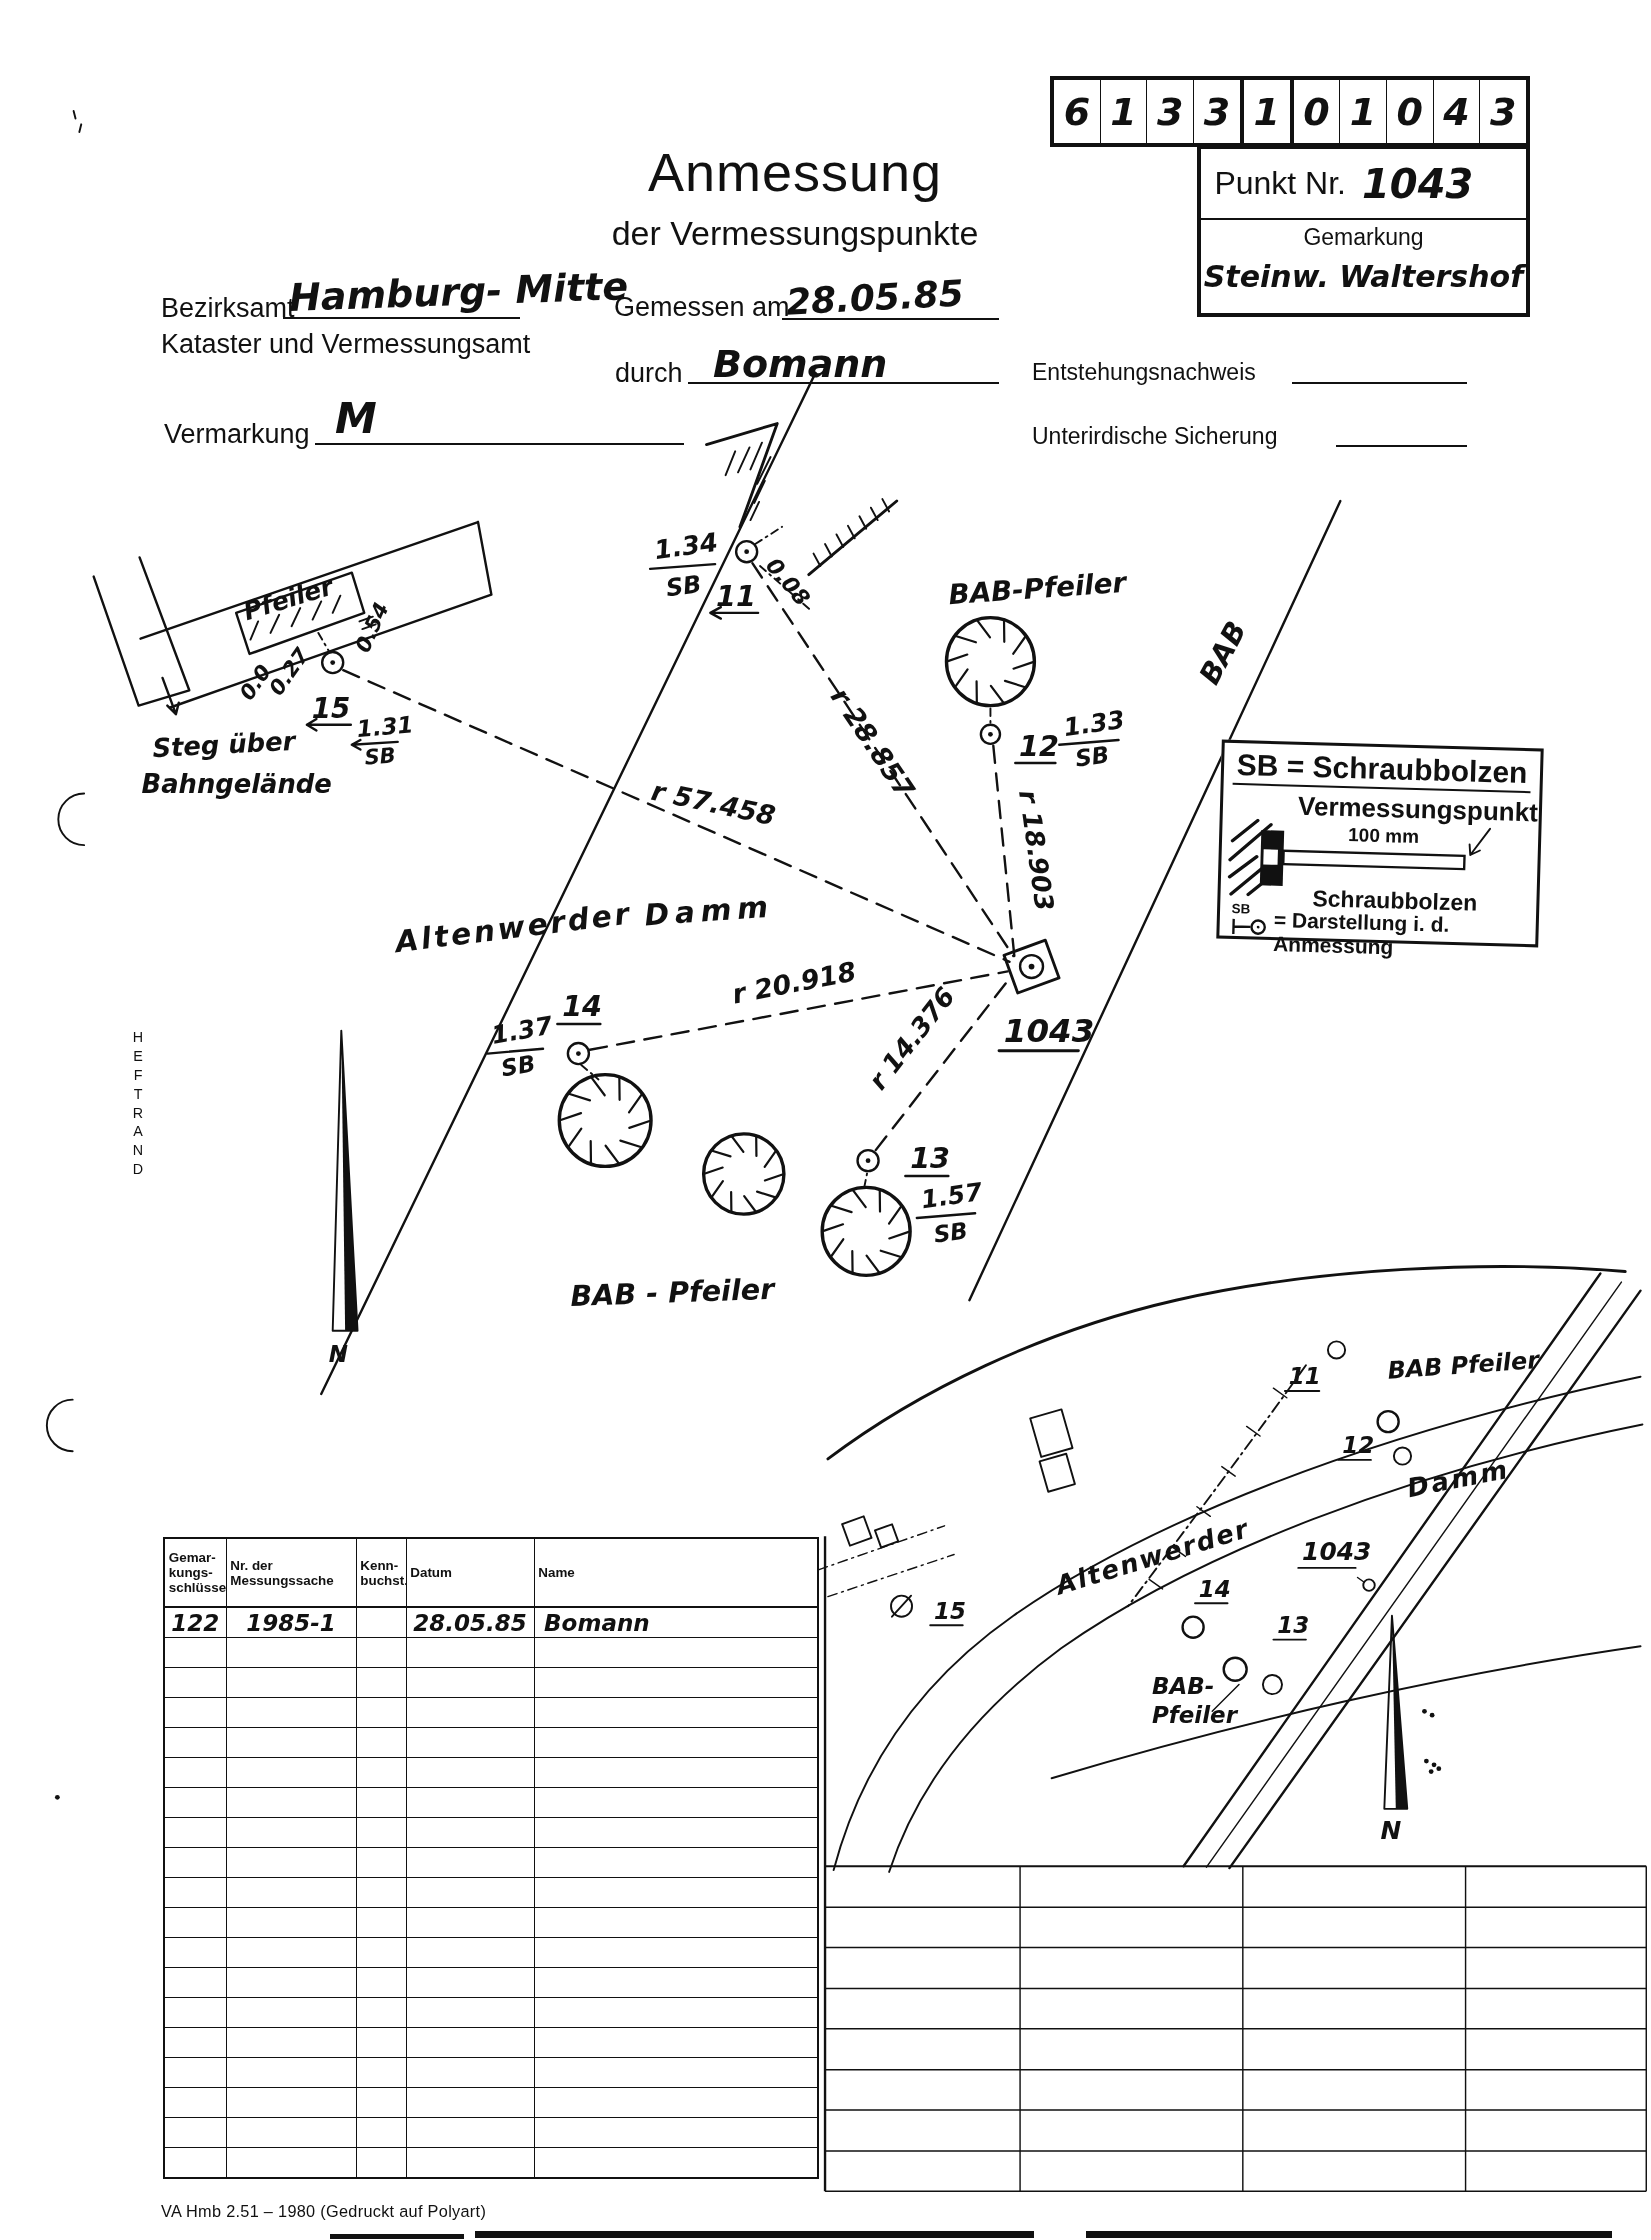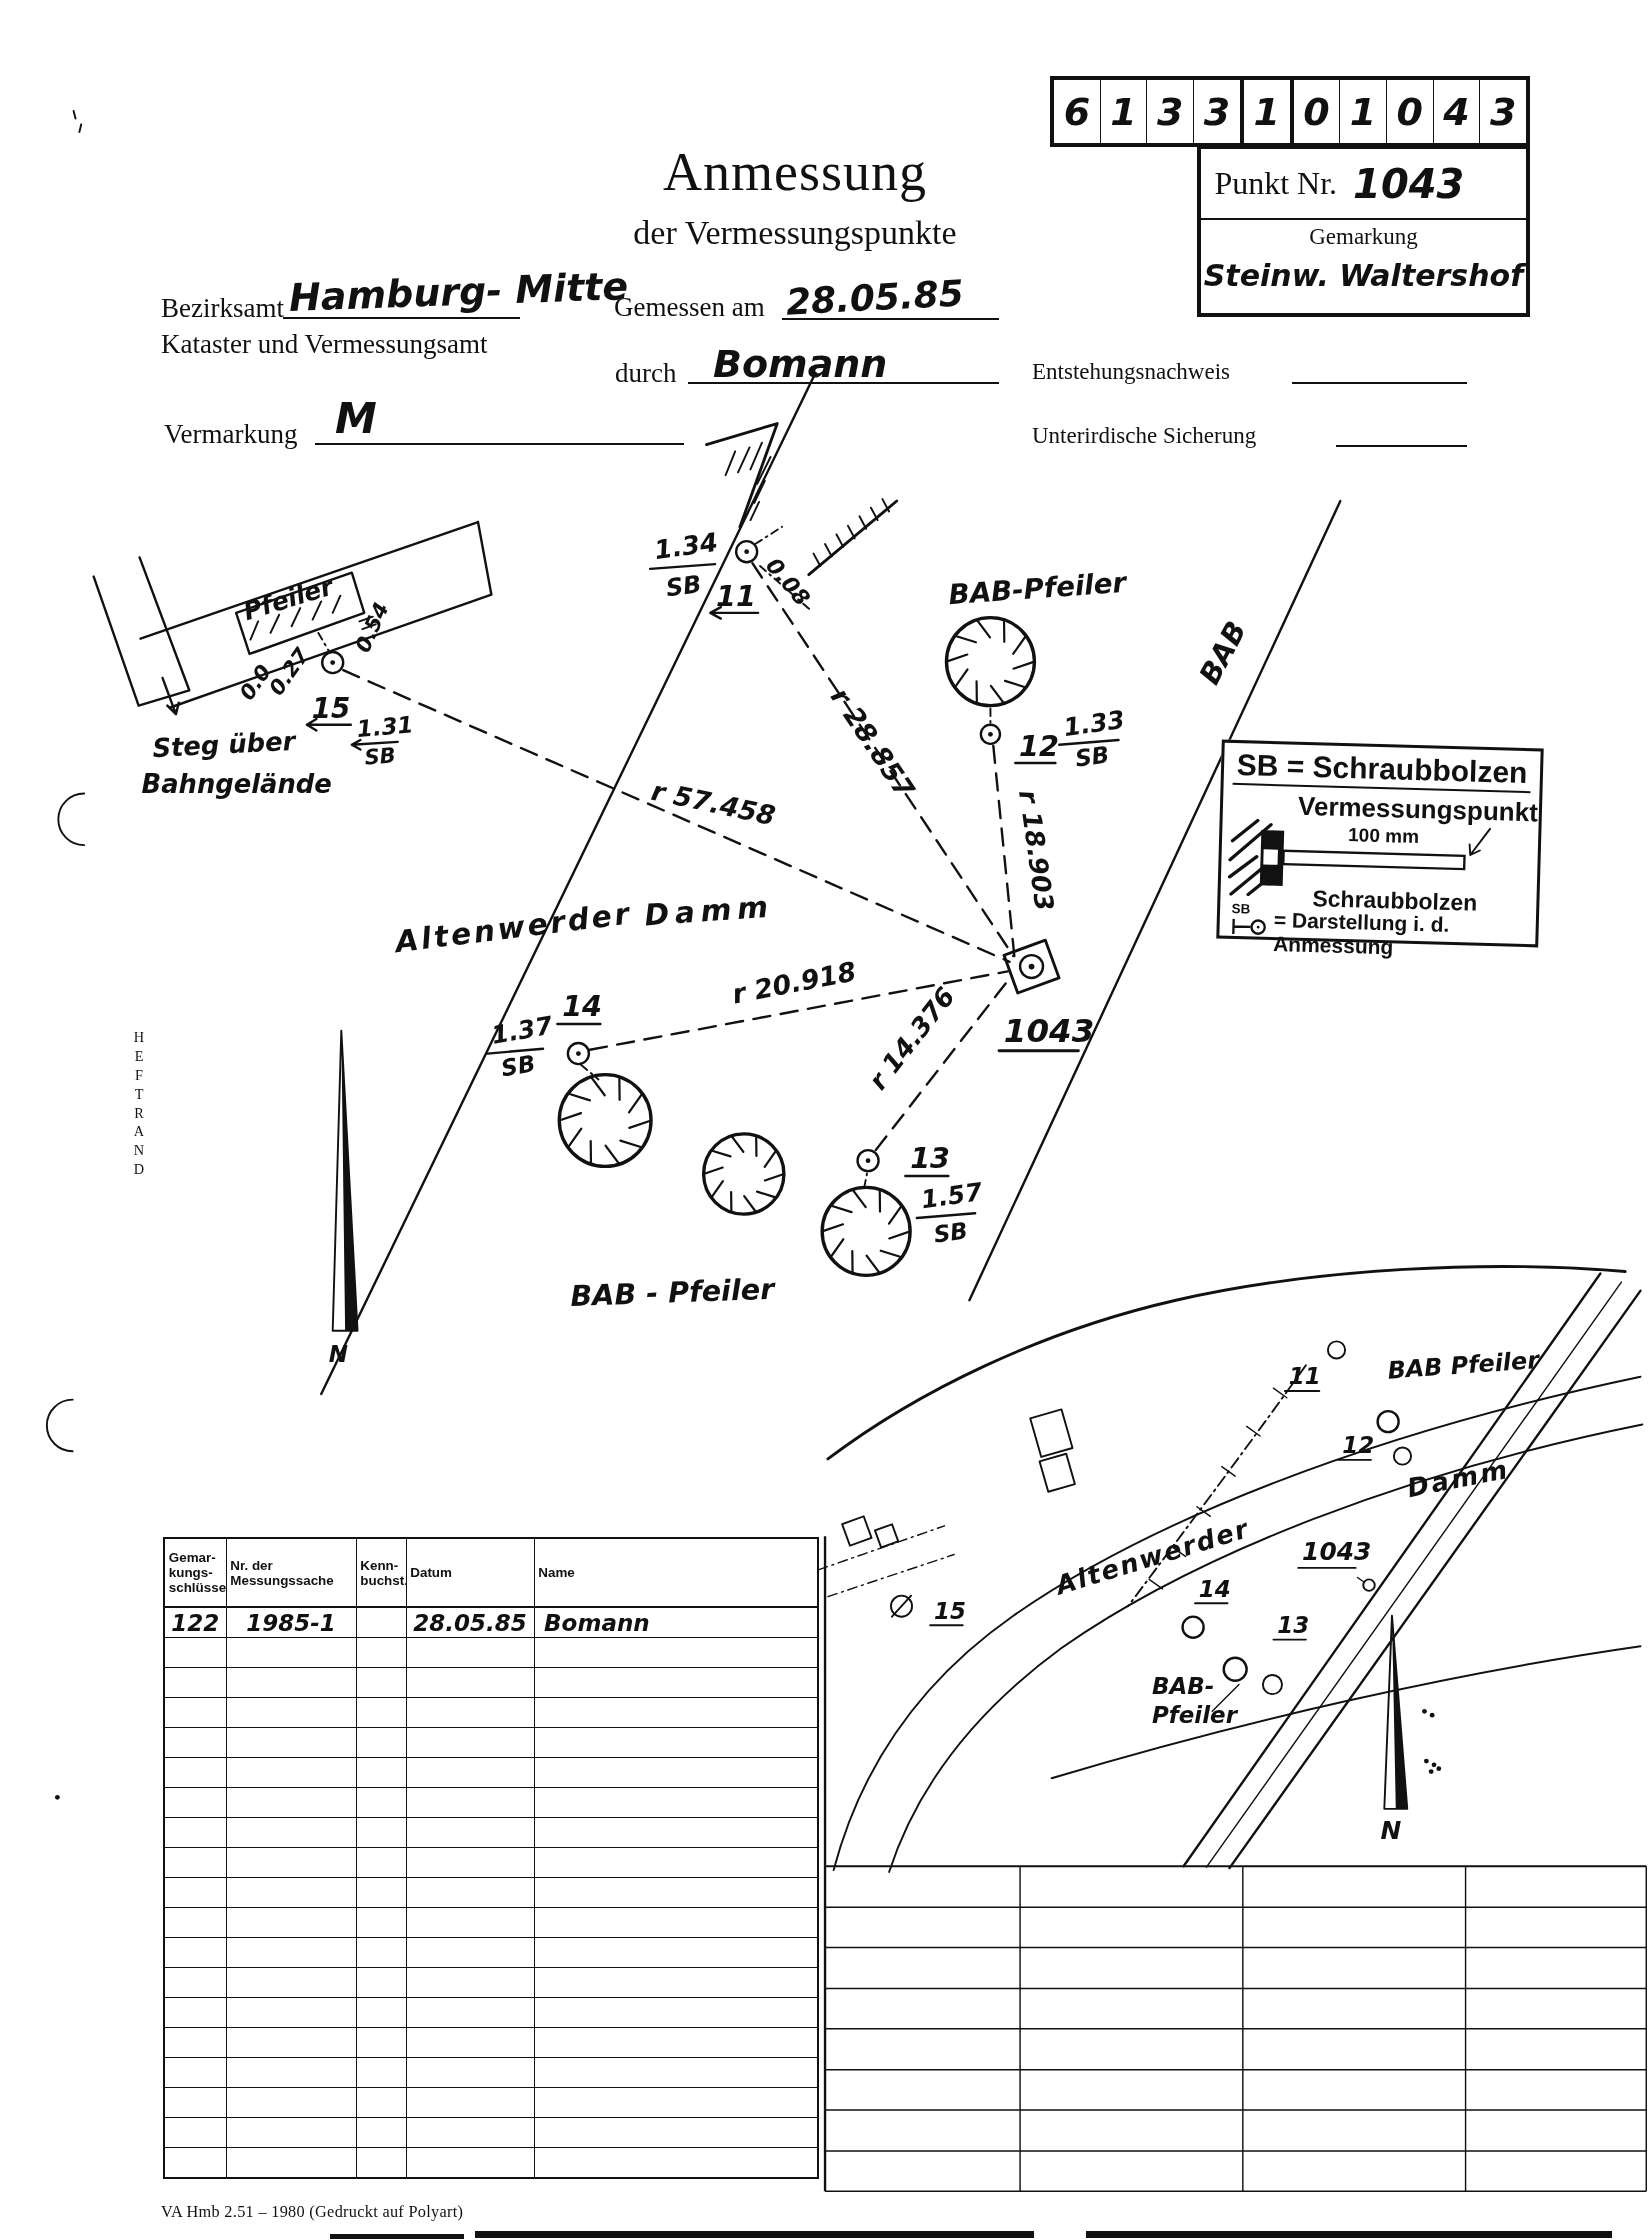--- a/index.html
+++ b/index.html
@@ -1,19 +1,19 @@
 <!DOCTYPE html>
 <html><head>
 <meta charset="utf-8">
 <style>
   html,body{margin:0;padding:0;background:#e8e8e8}
   #page{position:relative;width:1652px;height:2241px;background:#fff;overflow:hidden;
         font-family:"Liberation Sans",sans-serif;color:#111}
   .abs{position:absolute}
-  .lbl{font-family:Liberation Serif, serif;color:#111}
+  .lbl{font-family:Liberation Sans, sans-serif;color:#111}
   .hw{font-family:"DejaVu Sans",sans-serif;font-style:italic;font-weight:700;color:#111;white-space:nowrap}
   .uline{position:absolute;border-top:2.4px solid #111}
   .mark{position:absolute;background:#111}
 
   
   #sketch{position:absolute;left:0;top:0}
   #sketch text{font-family:"DejaVu Sans",sans-serif;font-style:italic;font-weight:700;fill:#111;stroke:none}
 
   
   #title{left:575px;top:141px;width:440px;text-align:center;font-size:54px;letter-spacing:1px}

